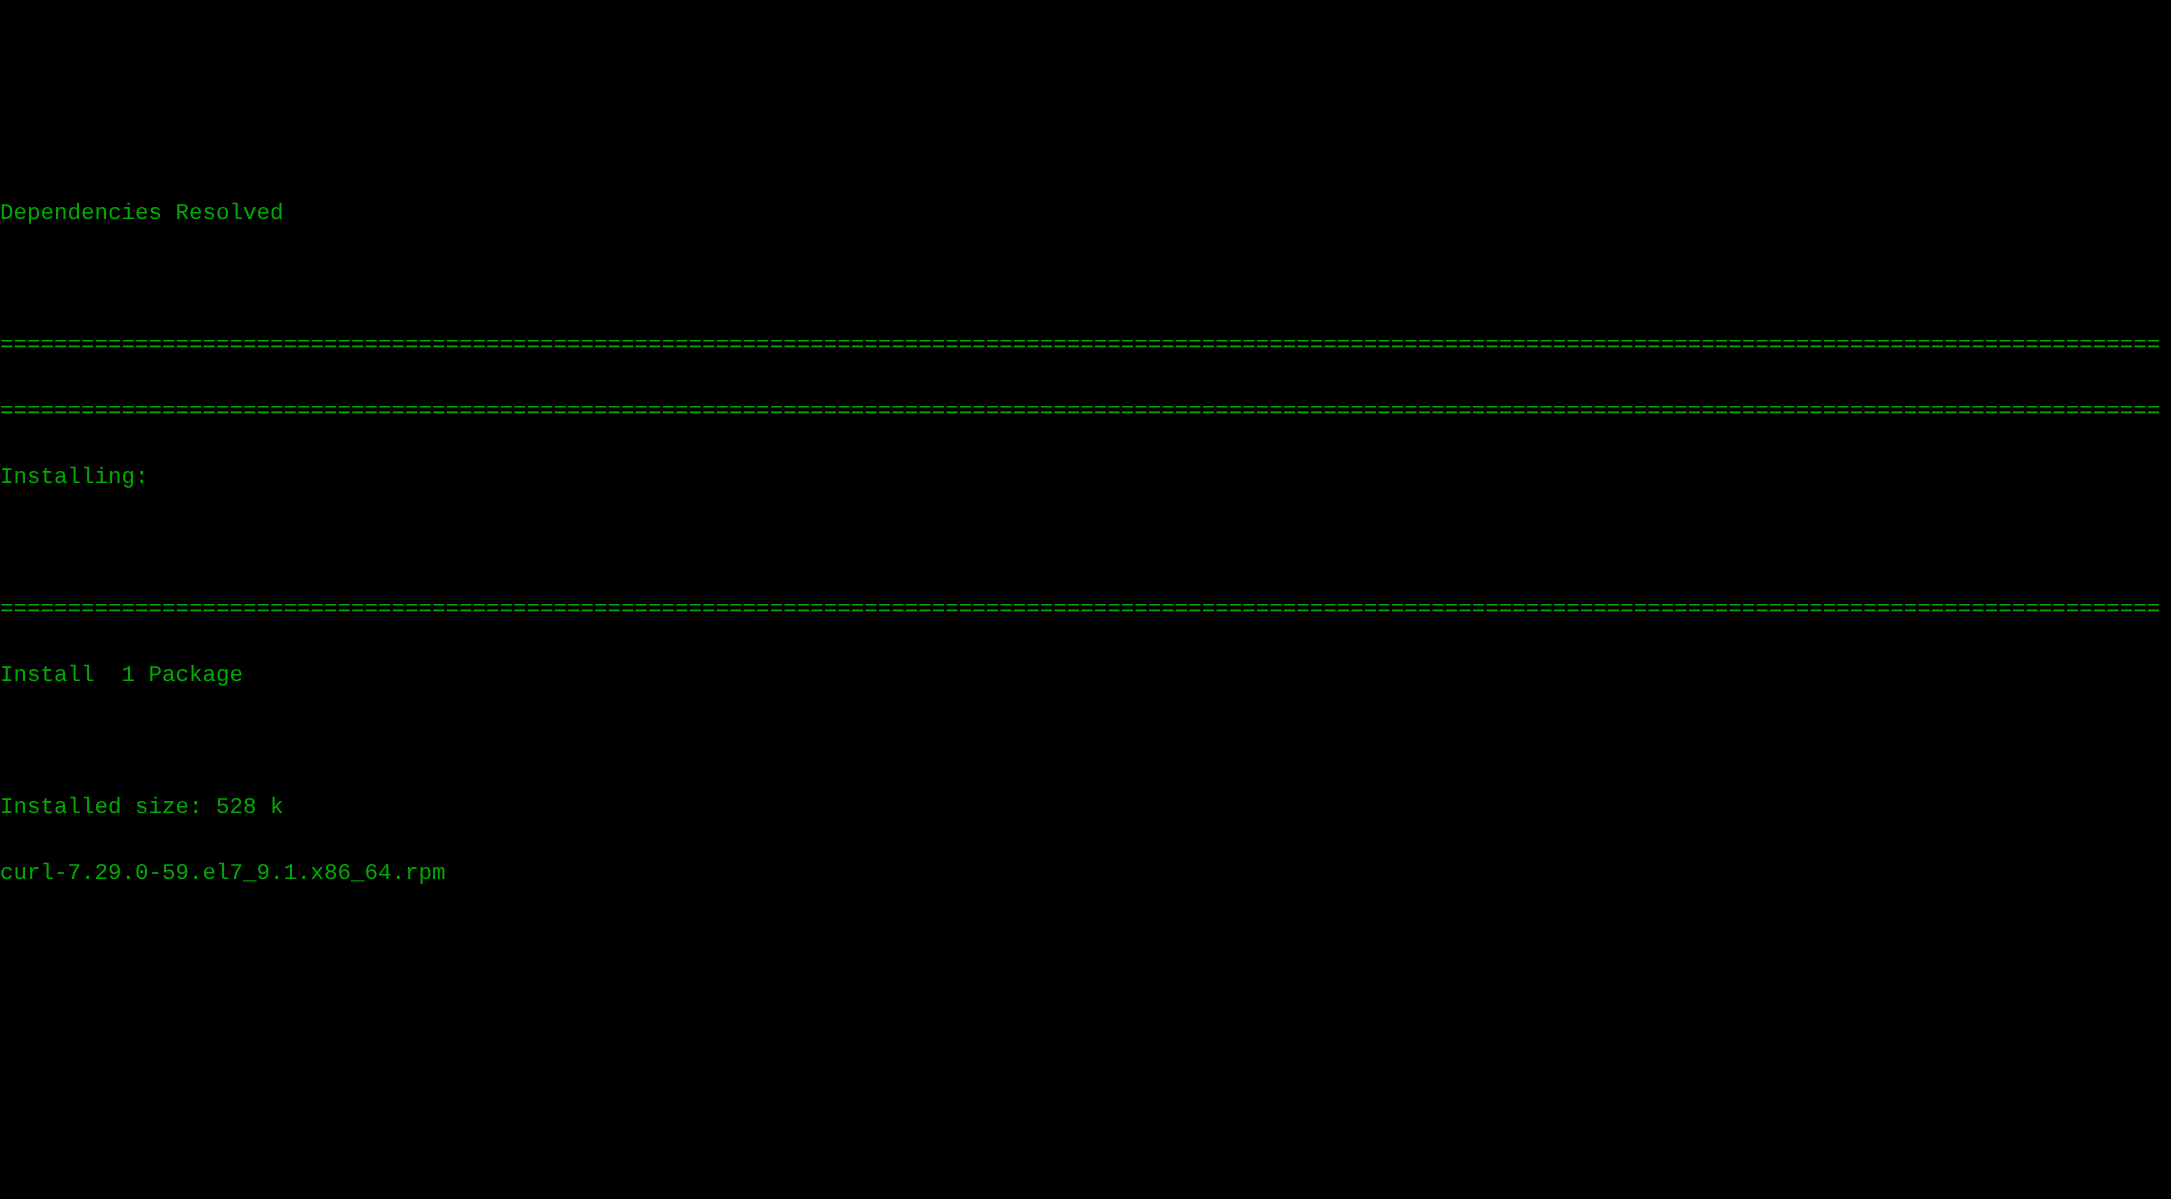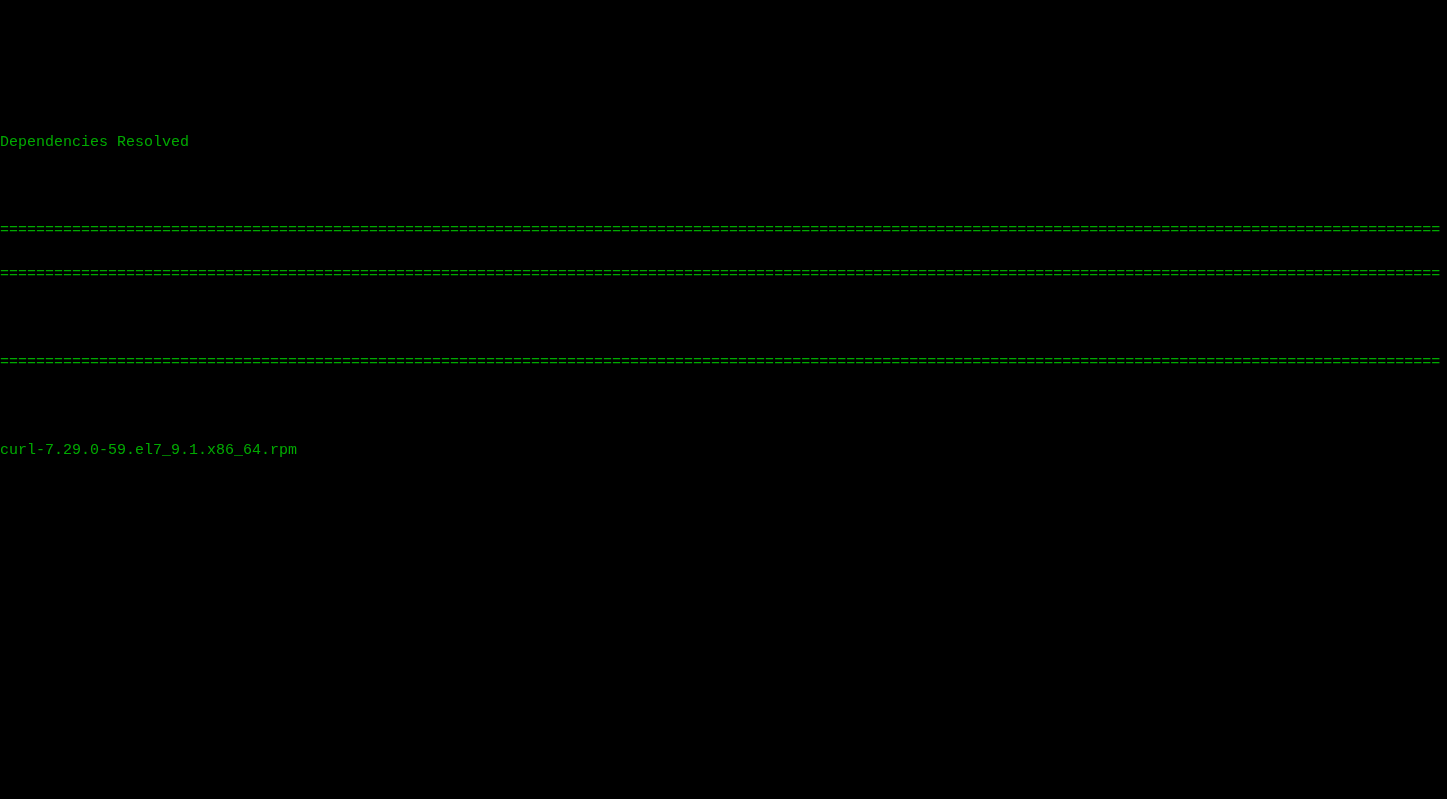--- a/index.html
+++ b/index.html
@@ -24,23 +24,26 @@
 </head>
 <body>
 
 
 
 <div class="terminal">
 <div class="line">Dependencies Resolved</div>
 <div class="line"> </div>
 <div class="line">================================================================================================================================================================</div>
 <div class="line">================================================================================================================================================================</div>
+<div class="line">Installing:</div>
 <div class="line"> </div>
 <div class="line">================================================================================================================================================================</div>
+<div class="line">Install  1 Package</div>
 <div class="line"> </div>
+<div class="line">Installed size: 528 k</div>
 <div class="line">curl-7.29.0-59.el7_9.1.x86_64.rpm</div>
 
 
 
 
 
 
 
 
 

